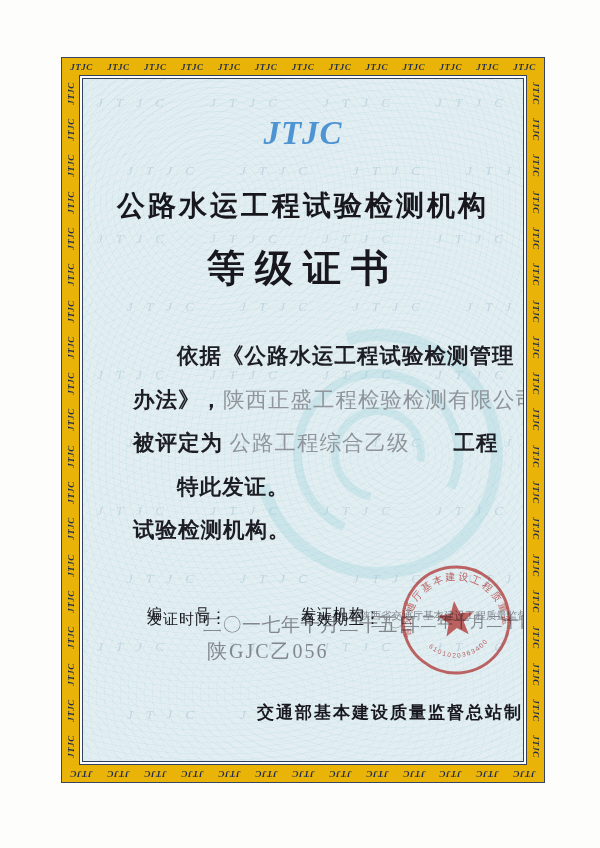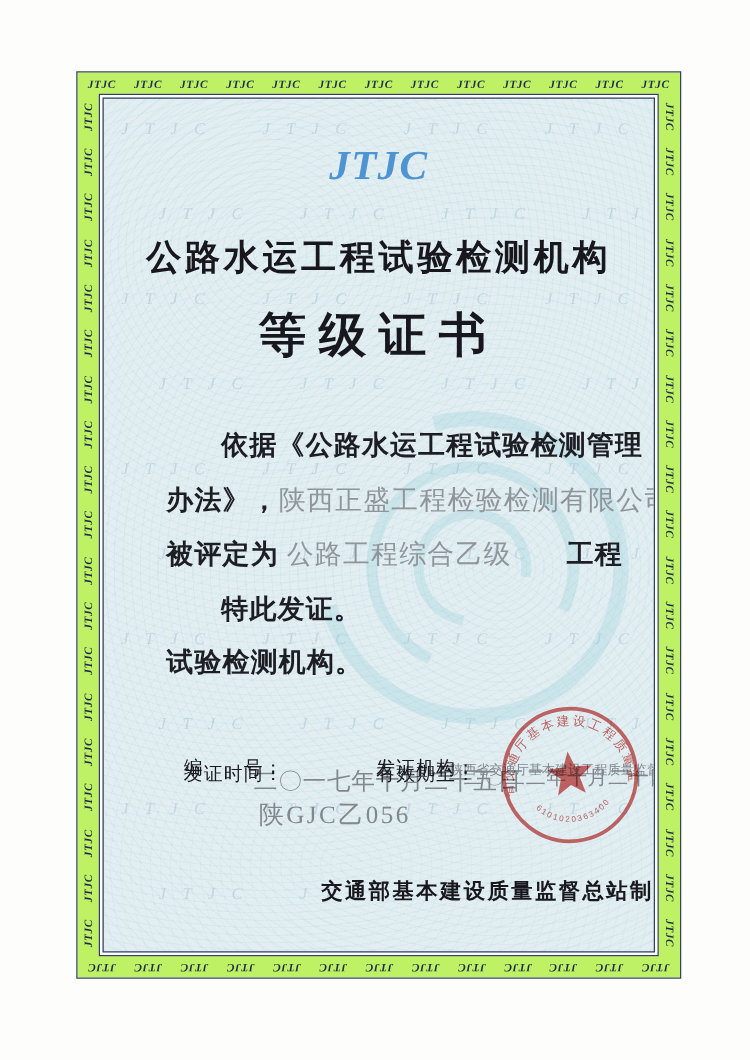--- a/index.html
+++ b/index.html
@@ -7,21 +7,21 @@
   body {
     background:#fdfdfc;
     font-family:"Liberation Serif","DejaVu Serif",serif;
     position:relative; overflow:hidden;
   }
   
   .cert {
     position:absolute; left:62px; top:58px; width:482px; height:724px;
     border:1px solid #39486200;
     outline:1px solid #364662;
-    background:#bef264;
+    background:#eab308;
     display:grid;
     grid-template-columns:16px 1fr 16px;
     grid-template-rows:16px 1fr 16px;
   }
   .band { display:flex; justify-content:space-around; align-items:center; overflow:hidden; }
   .band-top    { grid-column:1/4; grid-row:1; }
   .band-bottom { grid-column:1/4; grid-row:3; }
   .band-left   { grid-column:1; grid-row:2; flex-direction:column; }
   .band-right  { grid-column:3; grid-row:2; flex-direction:column; }
   .band-unit {

